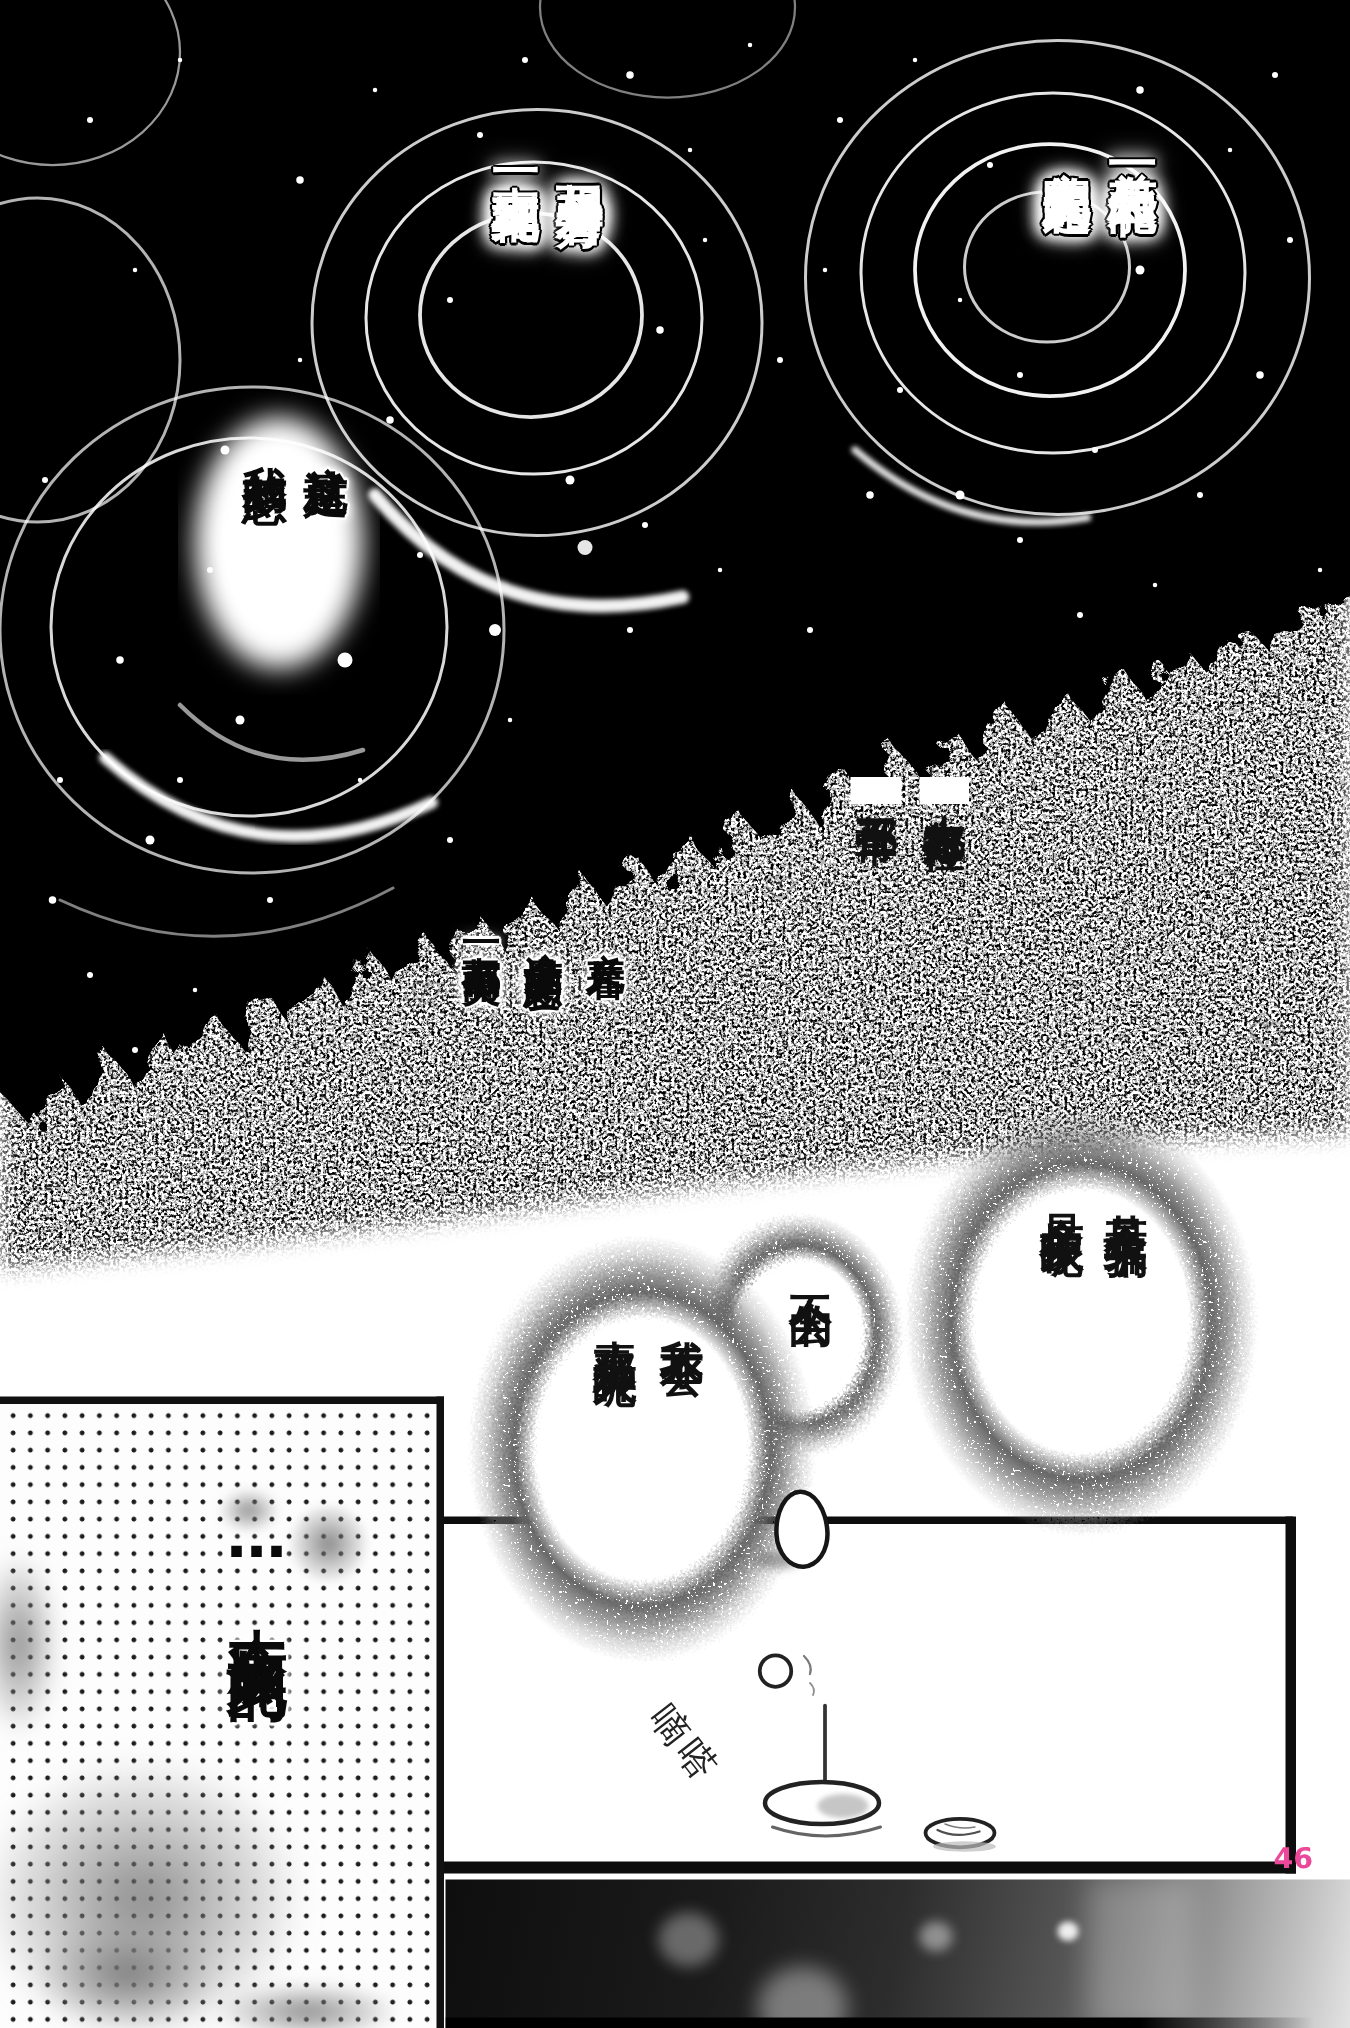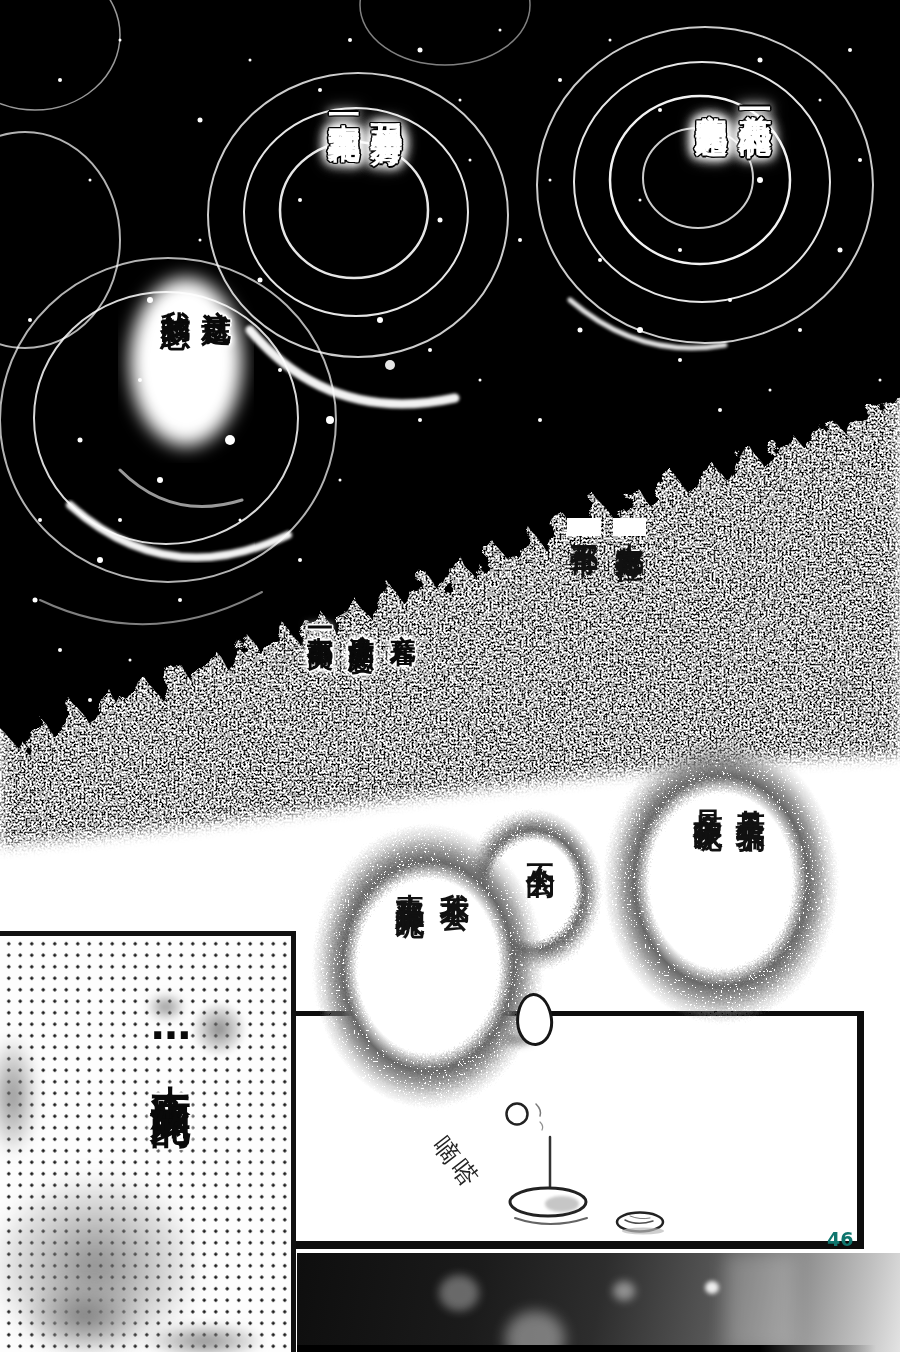--- a/index.html
+++ b/index.html
@@ -52,21 +52,21 @@
                 1px 1px 0 #000,-1px -1px 0 #000,1px -1px 0 #000,-1px 1px 0 #000,
                 0 0 9px #fff,0 0 13px #fff,0 0 18px #fff;}
   .black-outline{color:#0a0a0a;
     text-shadow:1.5px 0 0 #fff,-1.5px 0 0 #fff,0 1.5px 0 #fff,0 -1.5px 0 #fff,
                 1px 1px 0 #fff,-1px -1px 0 #fff,1px -1px 0 #fff,-1px 1px 0 #fff,
                 0 0 6px #fff,0 0 10px #fff;}
   .black-plain{color:#111;}
   .strip .col{background:#fff;padding:3px 2px;}
   .sfx{position:absolute;left:452px;top:1130px;z-index:6;font-size:25px;color:#222;
     letter-spacing:4px;transform:rotate(52deg);transform-origin:left top;}
-  .pagenum{position:absolute;left:827px;top:1228px;z-index:6;font-size:19px;font-weight:bold;color:#0f766e;}
+  .pagenum{position:absolute;left:849px;top:1228px;z-index:6;font-size:19px;font-weight:bold;color:#ec4899;}
 </style>
 </head>
 <body>
 
 <div class="page">
 
   <svg class="bg" width="900" height="1352" viewBox="0 0 900 1352">
     <defs>
       <filter id="edge" x="-10%" y="-10%" width="120%" height="120%">
         <feTurbulence type="fractalNoise" baseFrequency="0.045" numOctaves="3" seed="8" result="n"></feTurbulence>

